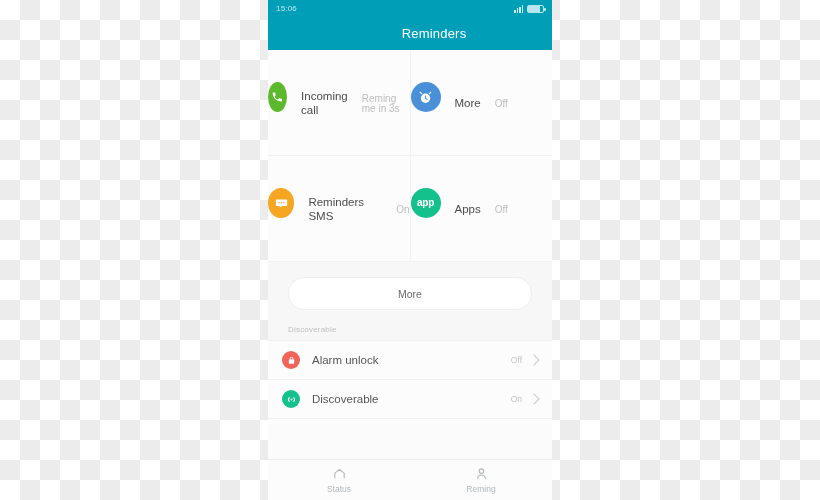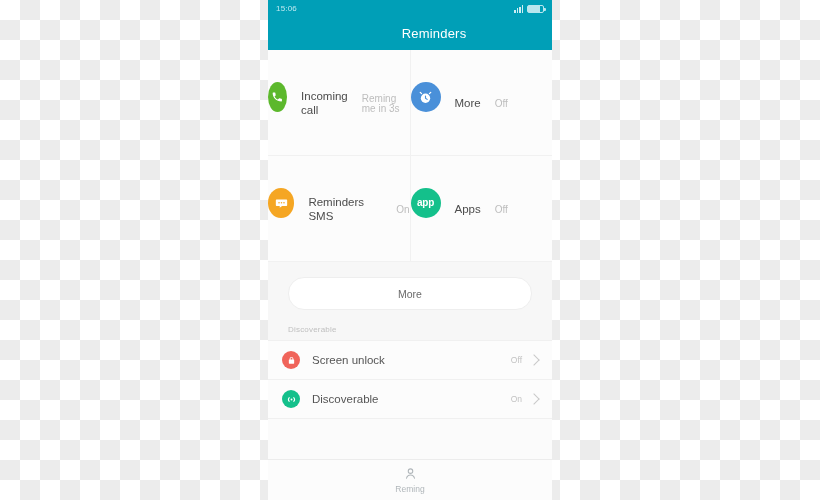--- a/index.html
+++ b/index.html
@@ -332,21 +332,21 @@
   <div class="section-header">Discoverable</div>
 
   <div class="list">
 
     <div class="row">
       <span class="row-icon" style="background:#f0645a">
         <svg width="11" height="11" viewBox="0 0 24 24" fill="#ffffff">
           <path d="M12 4.2c-2.2 0-4 1.8-4 4V10H7.2c-.6 0-1 .4-1 1v7c0 .6.4 1 1 1h9.6c.6 0 1-.4 1-1v-7c0-.6-.4-1-1-1H16V8.2c0-2.2-1.8-4-4-4zm0 1.9c1.2 0 2.1 1 2.1 2.1V10H9.9V8.2c0-1.2 1-2.1 2.1-2.1z"></path>
         </svg>
       </span>
-      <span class="row-label">Screen unlock</span>
+      <span class="row-label">Alarm unlock</span>
       <span class="row-value">Off</span>
       <span class="chevron"></span>
     </div>
 
     <div class="row">
       <span class="row-icon" style="background:#14c08b">
         <svg width="13" height="13" viewBox="0 0 24 24" fill="none" stroke="#ffffff" stroke-width="1.9" stroke-linecap="round">
           <circle cx="12" cy="12" r="1.7" fill="#ffffff" stroke="none"></circle>
           <path d="M7.8 8.4a5.5 5.5 0 0 0 0 7.2M16.2 8.4a5.5 5.5 0 0 1 0 7.2"></path>
         </svg>
@@ -354,20 +354,28 @@
       <span class="row-label">Discoverable</span>
       <span class="row-value">On</span>
       <span class="chevron"></span>
     </div>
 
   </div>
 
 
   <div class="tabbar">
 
+    <div class="tab">
+      <span class="tab-ico">
+        <svg width="15" height="15" viewBox="0 0 24 24" fill="none" stroke="#b0b6ba" stroke-width="1.7" stroke-linejoin="round">
+          <path d="M4.5 19.5v-8L12 5.5l7.5 6v8"></path>
+        </svg>
+      </span>
+      <span class="tab-label">Status</span>
+    </div>
 
 
     <div class="tab">
       <span class="tab-ico">
         <svg width="15" height="15" viewBox="0 0 24 24" fill="none" stroke="#b0b6ba" stroke-width="1.7" stroke-linecap="round">
           <circle cx="12" cy="8.2" r="3.6"></circle>
           <path d="M5.6 19.6c.8-3.4 3.3-5.3 6.4-5.3s5.6 1.9 6.4 5.3"></path>
         </svg>
       </span>
       <span class="tab-label">Reming</span>

